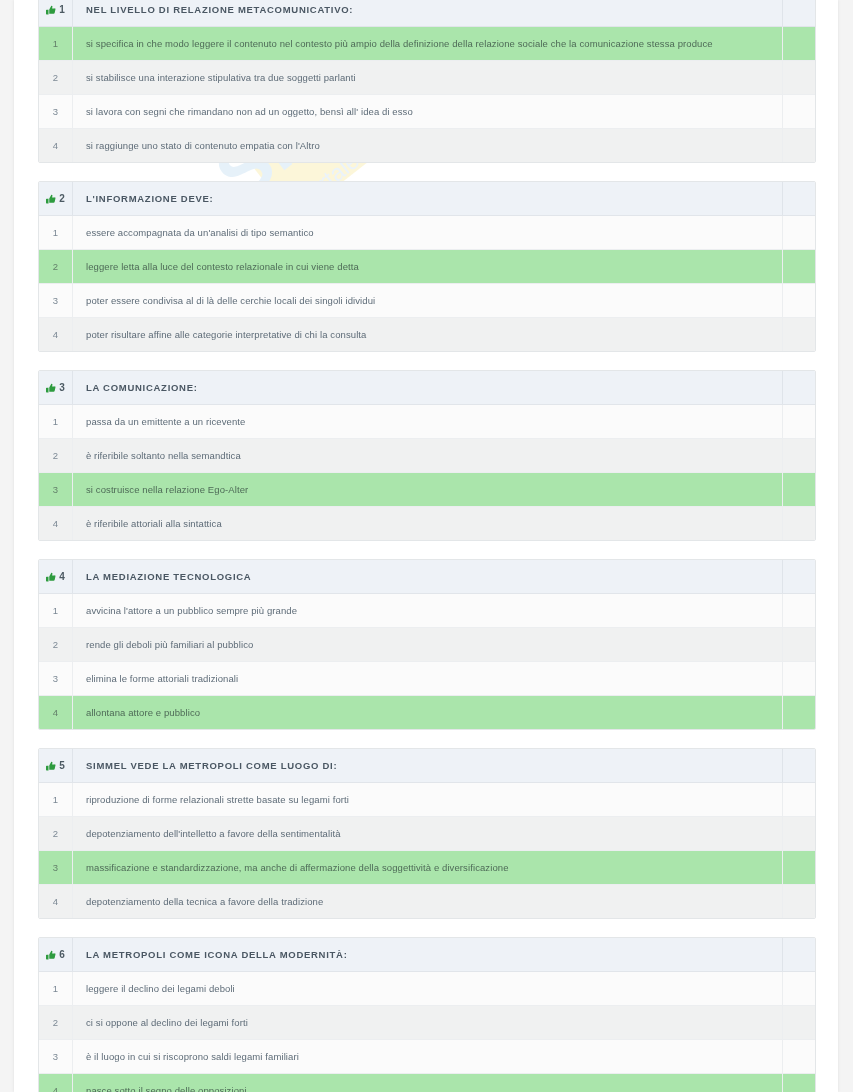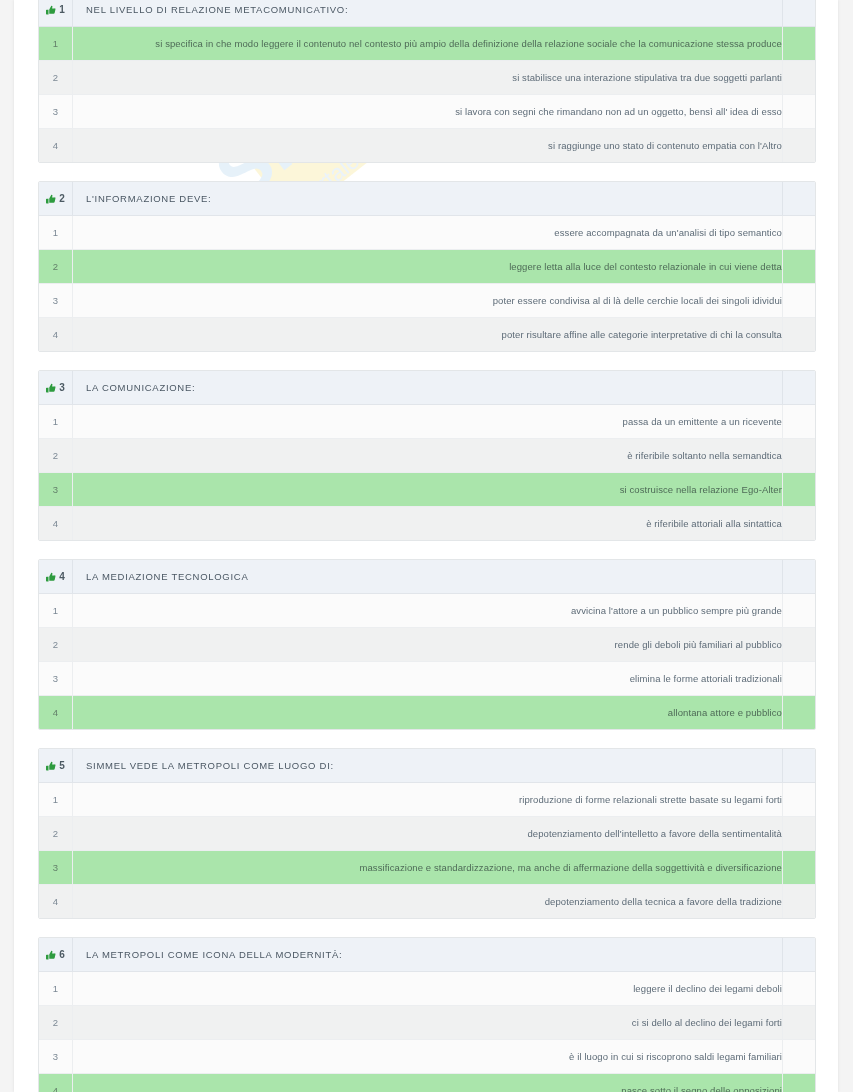--- a/index.html
+++ b/index.html
@@ -65,32 +65,32 @@
   .thumb{
     display:inline-block;
     width:10px;height:10px;
     position:relative;
     flex:0 0 auto;
   }
   .thumb svg{display:block;}
   .hdr-title{
     padding-left:13px;
     font-size:9.5px;
-    font-weight:400;
+    font-weight:700;
     letter-spacing:.72px;
     color:#4a5763;
     text-transform:uppercase;
     white-space:nowrap;
     overflow:hidden;
     text-overflow:ellipsis;
   }
 
   tr.opt td{ height:33px; border-bottom:1px solid #eceef0; }
   tr.opt td.c-num{ border-right:1px solid #eceef0; }
-  tr.opt td.c-txt{ border-right:1px solid #eceef0;text-align:right; }
+  tr.opt td.c-txt{ border-right:1px solid #eceef0; }
   tr.opt:last-child td{ border-bottom:none; }
 
   tr.odd   { background:#fbfbfb; }
   tr.even  { background:#f0f1f1; }
   tr.correct{ background:#aae5ab; }
 
   .opt-num{
     text-align:center;
     font-size:9.5px;
     color:#7b8894;
@@ -438,21 +438,21 @@
               <td class="c-txt">
                 <div class="opt-txt">leggere il declino dei legami deboli</div>
               </td>
               <td class="c-end"></td>
             </tr>
             <tr class="opt even">
               <td class="c-num">
                 <div class="opt-num">2</div>
               </td>
               <td class="c-txt">
-                <div class="opt-txt">ci si dello al declino dei legami forti</div>
+                <div class="opt-txt">ci si oppone al declino dei legami forti</div>
               </td>
               <td class="c-end"></td>
             </tr>
             <tr class="opt odd">
               <td class="c-num">
                 <div class="opt-num">3</div>
               </td>
               <td class="c-txt">
                 <div class="opt-txt">è il luogo in cui si riscoprono saldi legami familiari</div>
               </td>

